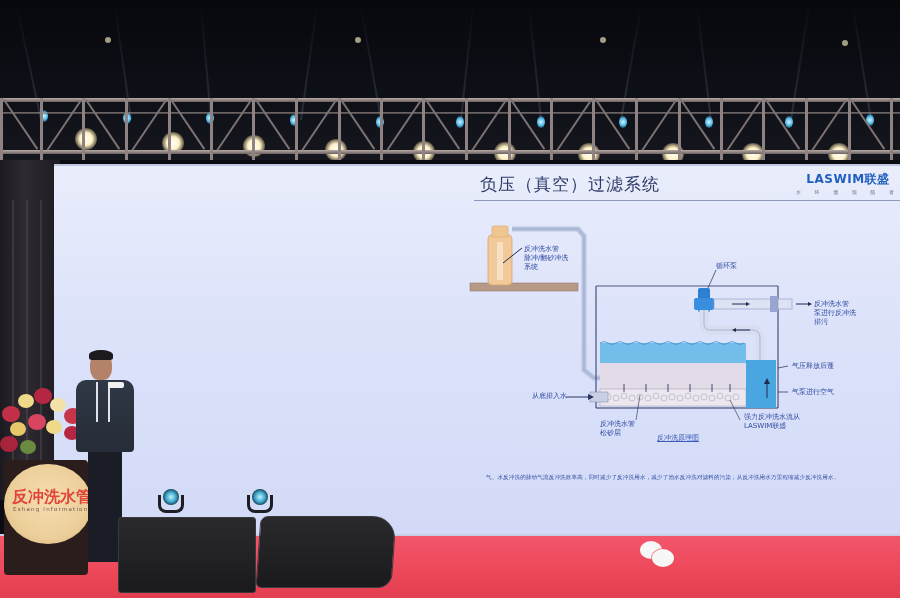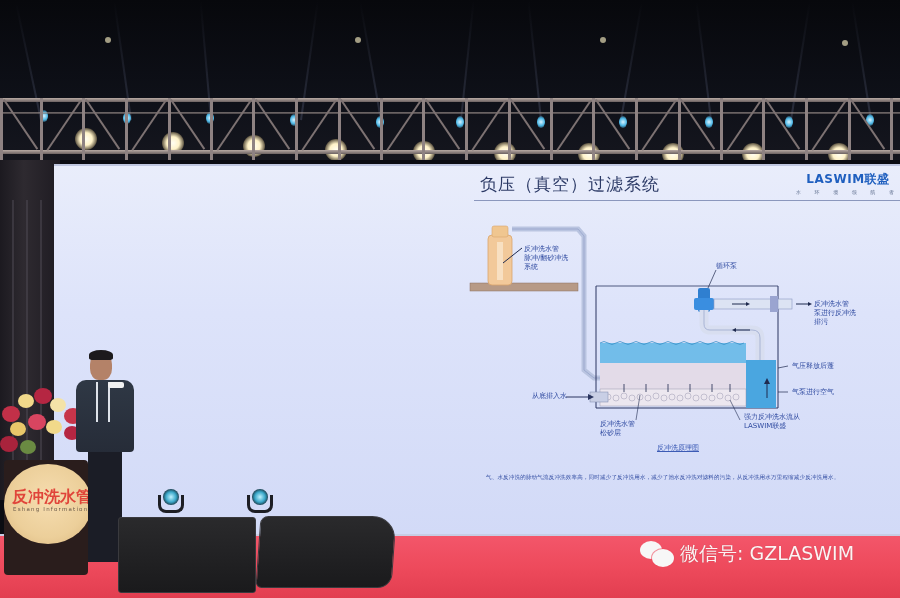--- a/index.html
+++ b/index.html
@@ -258,21 +258,21 @@
 <div class="label" style="left:814px;top:300px;white-space:pre;">反冲洗水管
 泵进行反冲洗
 排污</div>
 <div class="label" style="left:792px;top:362px;">气压释放后蓬</div>
 <div class="label" style="left:792px;top:388px;">气泵进行空气</div>
 <div class="label" style="left:532px;top:392px;">从底排入水</div>
 <div class="label" style="left:600px;top:420px;white-space:pre;">反冲洗水管
 松砂层</div>
 <div class="label" style="left:744px;top:413px;white-space:pre;">强力反冲洗水流从
 LASWIM联盛</div>
-<div class="caption-u" style="left:657px;top:433px;margin-top:10px;">反冲洗原理图</div>
+<div class="caption-u" style="left:657px;top:433px;">反冲洗原理图</div>
 <div class="footnote">气、水反冲洗的脉动气流反冲洗效率高，同时减少了反冲洗用水，减少了池水反冲洗对滤料的污染，从反冲洗用水万里程缩减少反冲洗用水。</div>
 
 <div class="stage-edge"></div>
 <div class="stage-floor"></div>
 
 <div class="flowers">
   <div class="flower" style="left:2px;top:20px;width:18px;height:16px;background:#c23048"></div>
   <div class="flower" style="left:18px;top:8px;width:16px;height:14px;background:#f1d98a"></div>
   <div class="flower" style="left:34px;top:2px;width:18px;height:16px;background:#b52642"></div>
   <div class="flower" style="left:50px;top:12px;width:16px;height:14px;background:#f4e3a8"></div>
@@ -310,14 +310,13 @@
 </div>
 
 <div class="monitor" style="left:118px;top:517px;width:138px;height:76px;border-radius:3px;"></div>
 <div class="monitor" style="left:258px;top:516px;width:136px;height:72px;border-radius:8px 24px 14px 6px;transform:skewX(-4deg);"></div>
 
 <div class="watermark">
   <div class="wm-icon">
     <div class="bubble" style="left:0;top:0;width:22px;height:18px"></div>
     <div class="bubble" style="left:12px;top:8px;width:22px;height:18px;box-shadow:0 0 0 1px rgba(238,74,92,0.6)"></div>
   </div>
-  <div class="wm-text">微信号: GZLASWIM</div>
 </div>
 
 </body></html>

